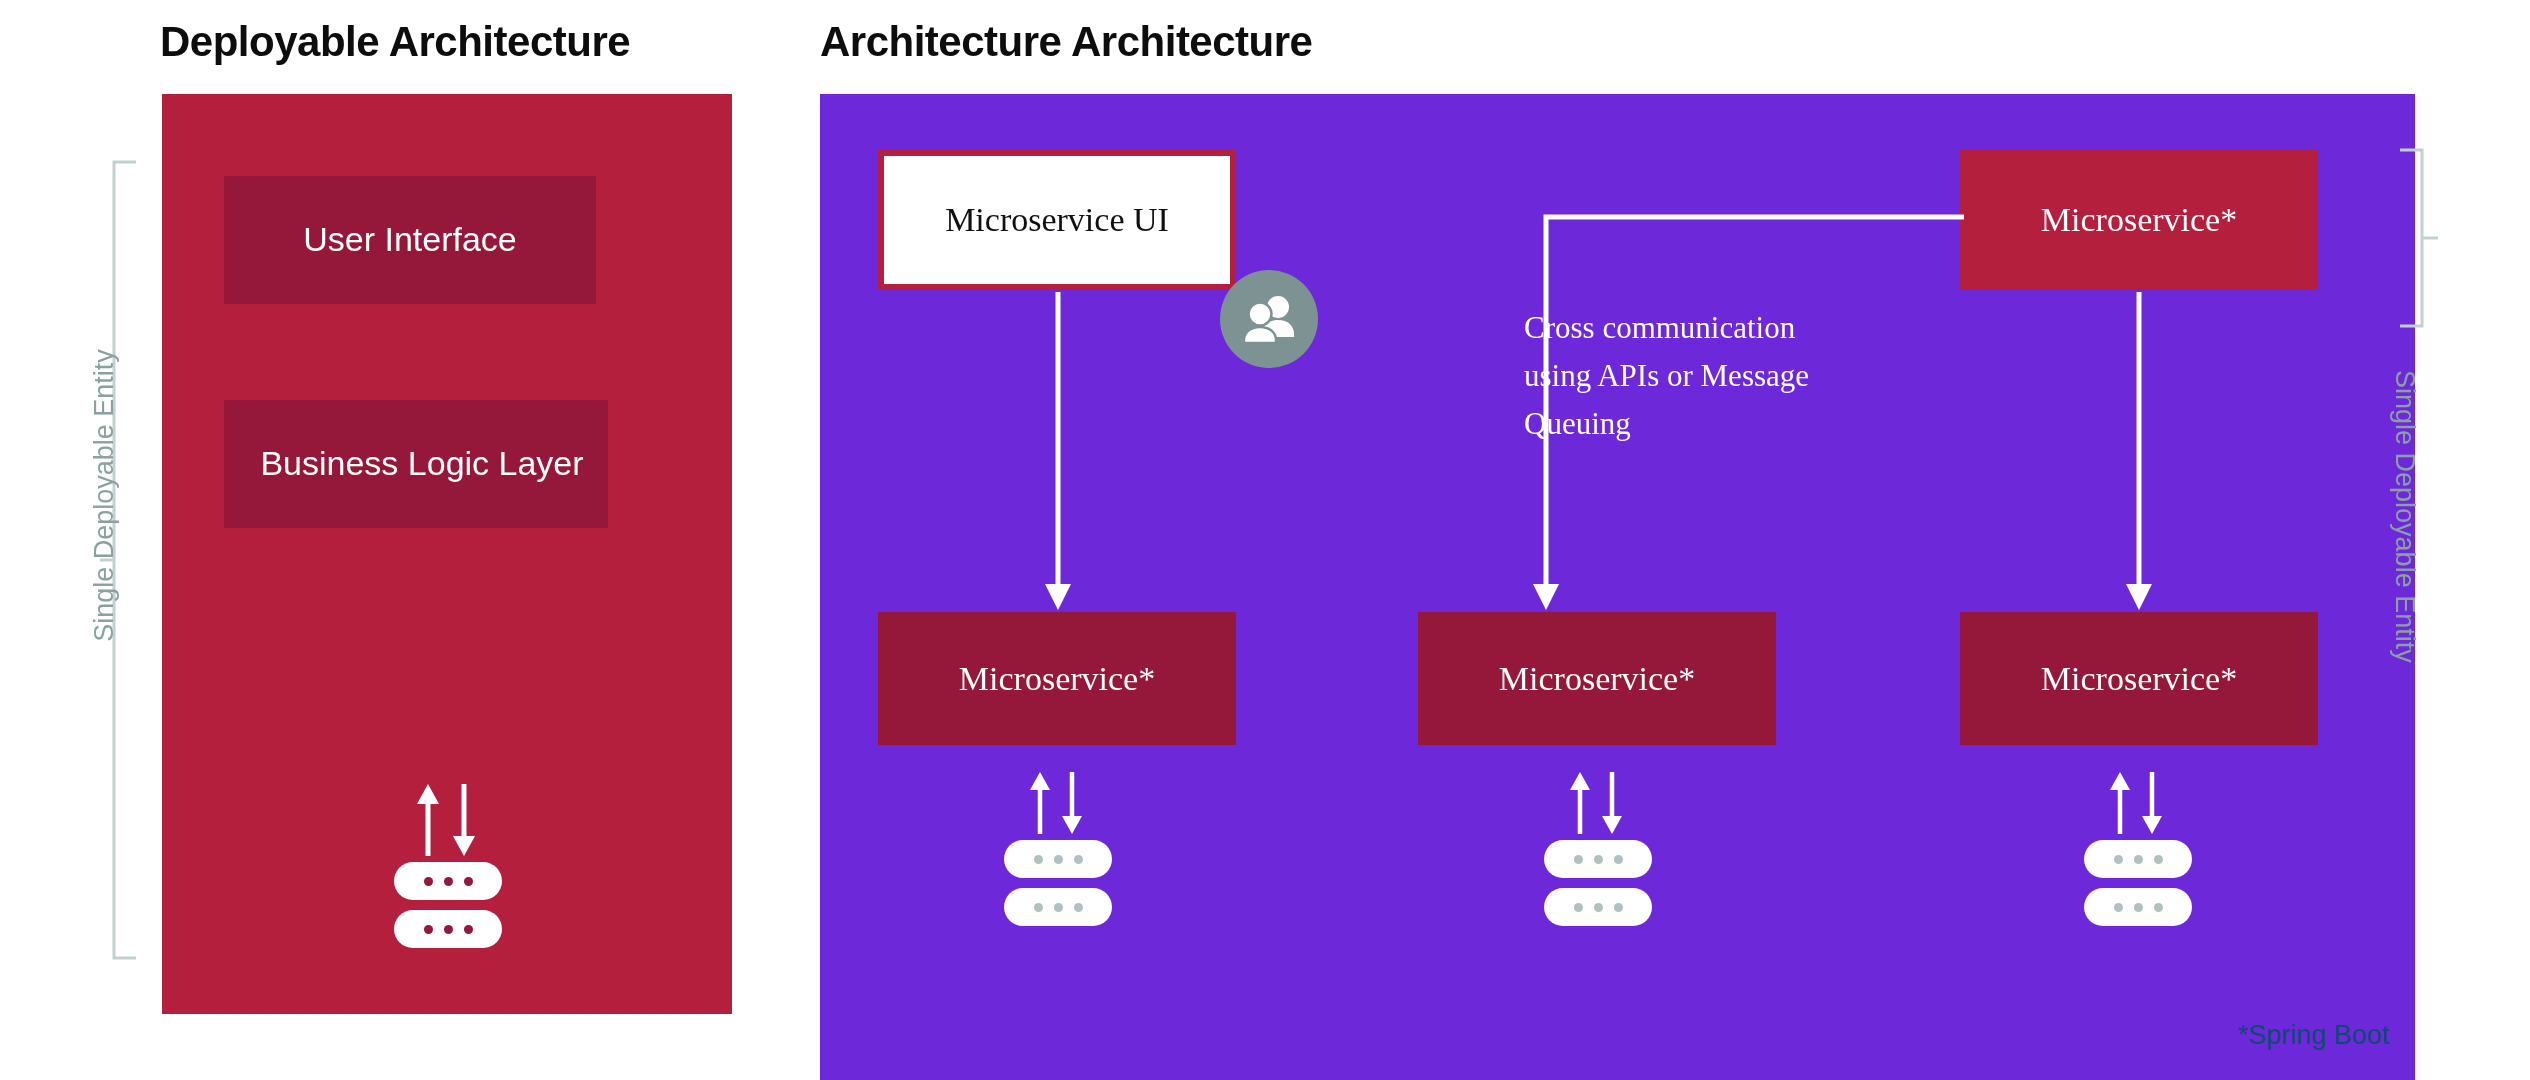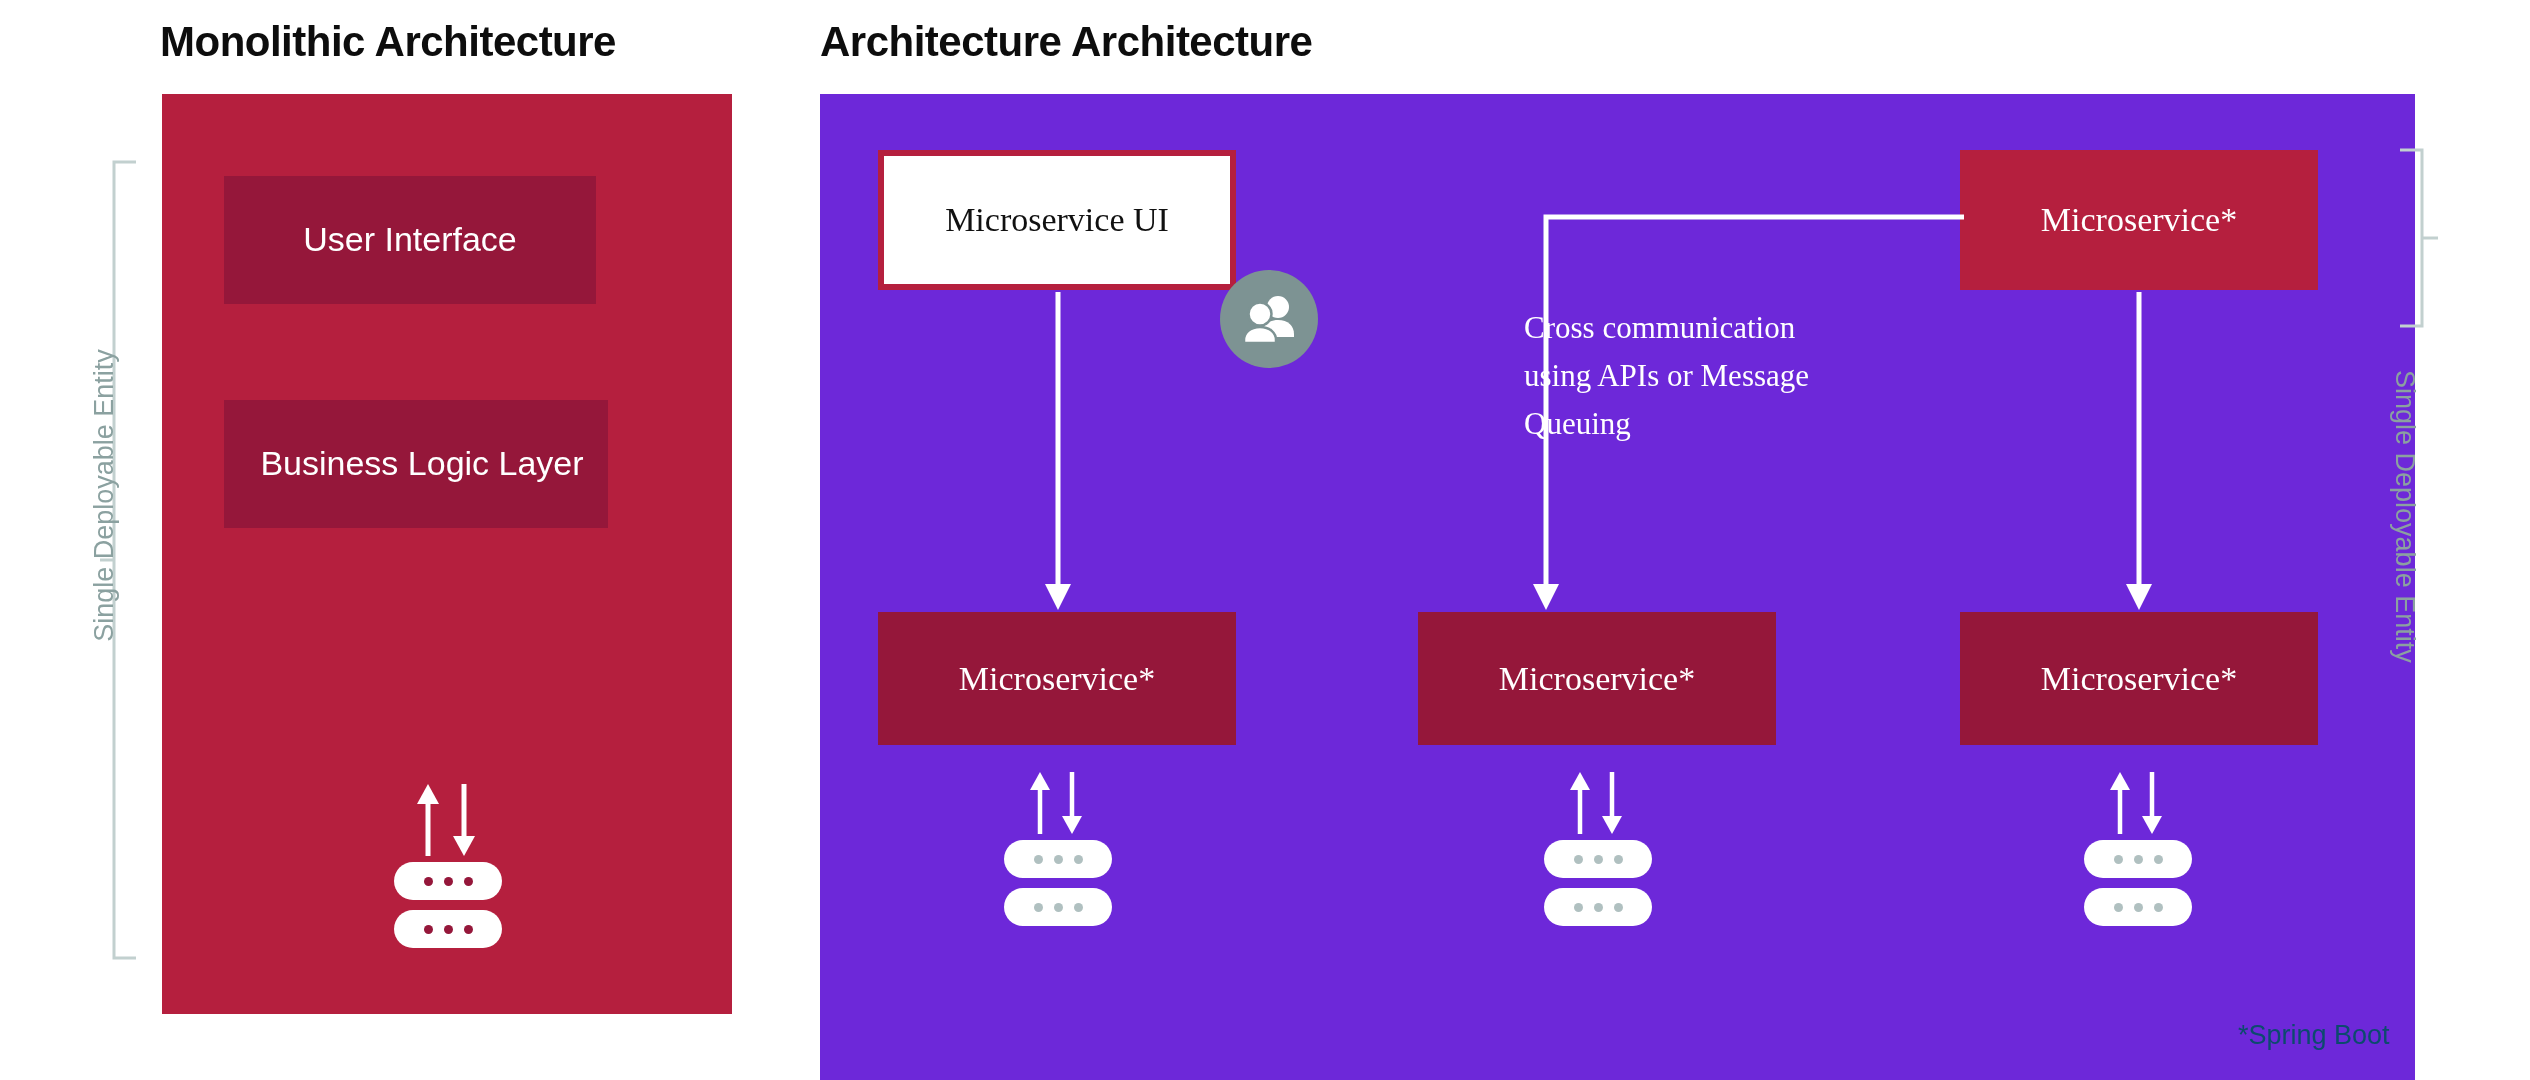--- a/index.html
+++ b/index.html
@@ -188,21 +188,21 @@
     top: 370px;
     transform: rotate(90deg);
     transform-origin: left top;
   }
 
   svg { display: block; overflow: visible; }
 </style>
 </head>
 <body>
 
-<div class="abs title" id="title-monolithic">Monolithic Architecture</div>
+<div class="abs title" id="title-monolithic">Deployable Architecture</div>
 
 <div class="abs title" id="title-microservice">Architecture Architecture</div>
 
 <svg class="abs" id="bracket-left" style="left:108px; top:160px;" width="30" height="800">
   <path d="M 28 2 L 6 2 L 6 798 L 28 798" stroke="#c2d0cf" stroke-width="3" fill="none"></path>
   <path d="M 6 400 L -8 400" stroke="#c2d0cf" stroke-width="3" fill="none"></path>
 </svg>
 <div class="abs bracket-label" id="bracket-label-left">Single Deployable Entity</div>
 
 <div class="abs" id="mono-panel">

